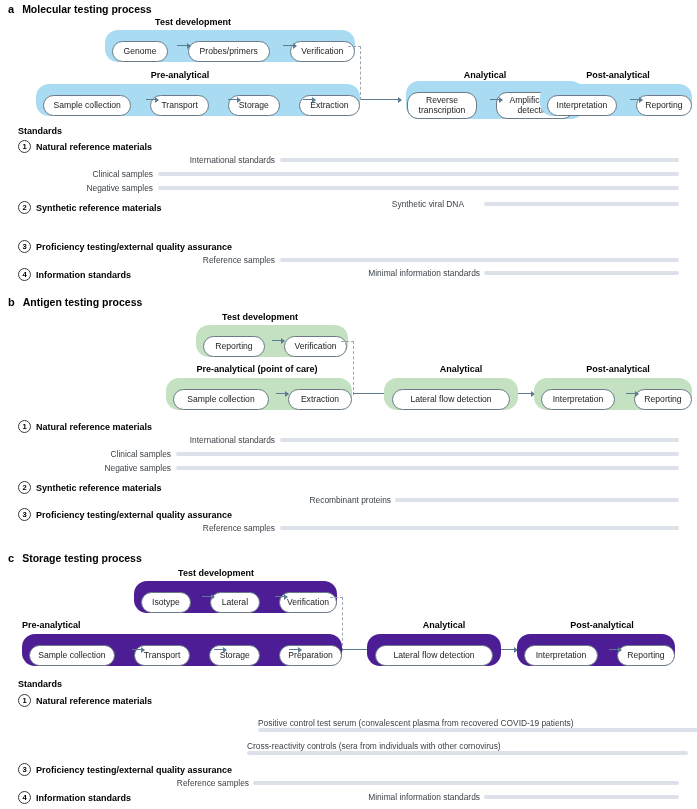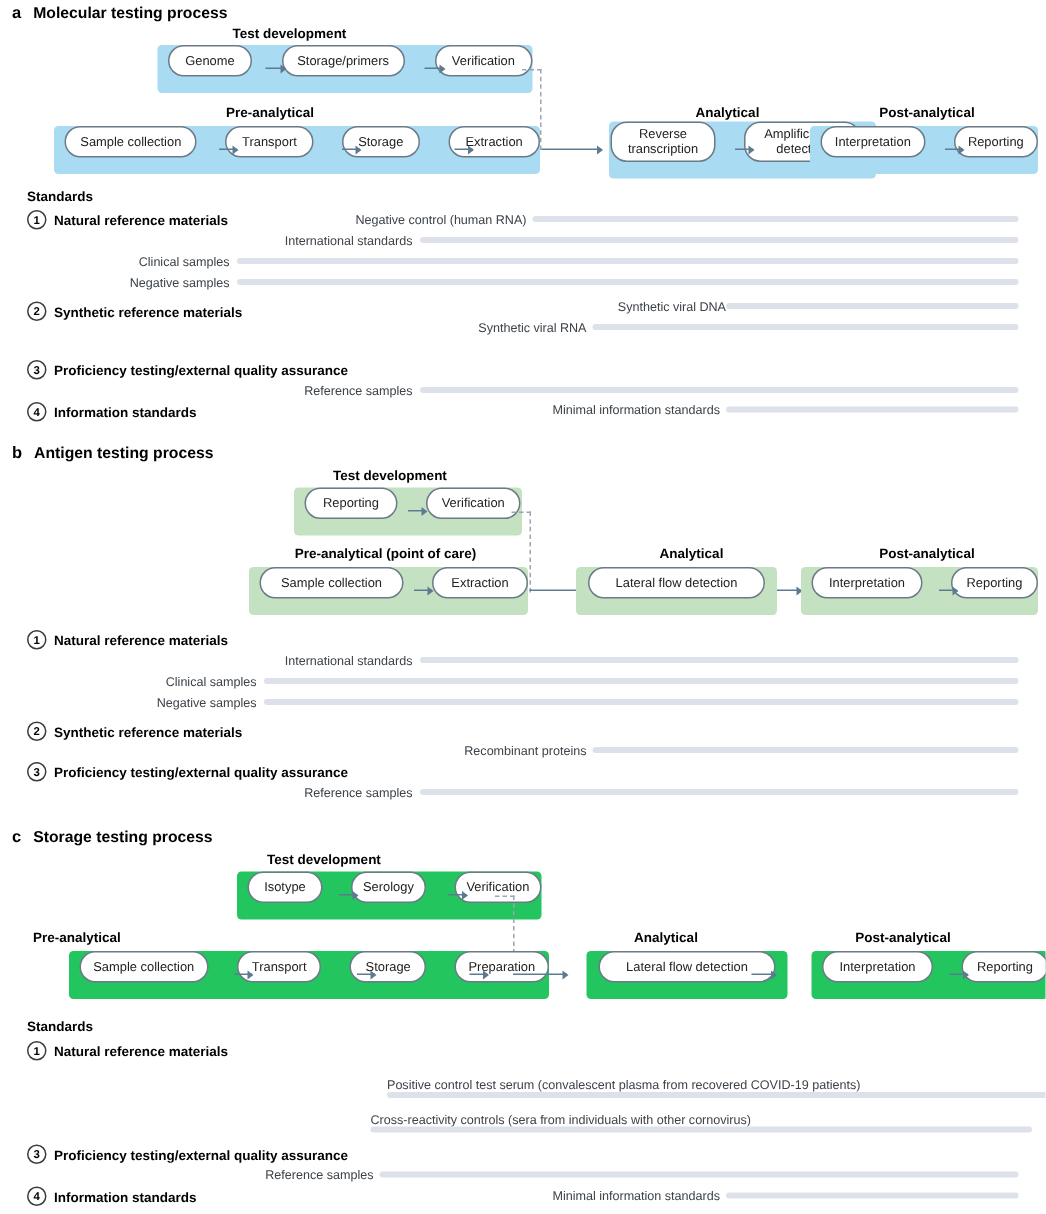--- a/index.html
+++ b/index.html
@@ -13,24 +13,24 @@
     position:relative;
     -webkit-font-smoothing:antialiased;
   }
   .figure{position:relative;width:697px;height:809px;}
 
   
   .panel{position:absolute;left:0;width:697px;}
   .panel-head{position:absolute;left:8px;top:0;display:flex;align-items:baseline;gap:8px;}
   .panel-letter{font-weight:bold;font-size:11px;color:#000;letter-spacing:0;}
   .panel-title{font-weight:bold;font-size:10.5px;color:#000;}
-  .group{position:absolute;border-radius:3px;box-sizing:border-box;display:flex;align-items:flex-start;}
+  .group{position:absolute;border-radius:13px;box-sizing:border-box;display:flex;align-items:flex-end;}
   .group.blue{background:#a9dcf2;}
   .group.green{background:#c4e2c1;}
-  .group.yellow{background:#22c55e;margin-left:24px;}
+  .group.yellow{background:#4c1d95;}
   .group-label{position:absolute;font-weight:bold;font-size:9px;color:#000;white-space:nowrap;text-align:center;}
 
   .node{
     background:#ffffff;border:1px solid #6b7a86;border-radius:11px;
     font-size:8.6px;color:#222;line-height:1.12;
     display:flex;align-items:center;justify-content:center;text-align:center;
     box-sizing:border-box;white-space:nowrap;
     padding:0 5px;height:21px;
   }
   .node.two-line{height:27px;white-space:normal;line-height:1.15;}
@@ -74,21 +74,21 @@
   <div class="panel" style="top:0;height:290px;">
     <div class="panel-head" style="top:3px;">
       <span class="panel-letter">a</span>
       <span class="panel-title">Molecular testing process</span>
     </div>
 
     <div class="group-label" style="left:113px;top:17px;width:160px;">Test development</div>
     <div class="group blue" style="left:105px;top:30px;width:250px;height:32px;">
       <div class="node" style="margin-left:7px;width:58px;">Genome</div>
       <div class="conn" style="left:72px;top:15px;width:13px;"></div>
-      <div class="node" style="margin-left:20px;width:85px;">Storage/primers</div>
+      <div class="node" style="margin-left:20px;width:85px;">Probes/primers</div>
       <div class="conn" style="left:178px;top:15px;width:13px;"></div>
       <div class="node" style="margin-left:20px;width:68px;">Verification</div>
     </div>
 
     <div class="dashed-h" style="left:348px;top:46px;width:13px;"></div>
     <div class="dashed" style="left:360px;top:46px;height:54px;"></div>
 
     <div class="group-label" style="left:100px;top:70px;width:160px;">Pre-analytical</div>
     <div class="group blue" style="left:36px;top:84px;width:324px;height:32px;">
       <div class="node" style="margin-left:7px;width:96px;">Sample collection</div>
@@ -115,48 +115,40 @@
       <div class="conn" style="left:90px;top:15px;width:12px;"></div>
       <div class="node" style="margin-left:19px;width:61px;">Reporting</div>
     </div>
 
     <div class="std-heading" style="top:126px;">Standards</div>
 
     <div class="std-item" style="top:140px;">
       <span class="num-circle">1</span>
       <span class="std-name">Natural reference materials</span>
     </div>
-    <div class="bar-row" style="left:0;top:140px;width:688px;">
-      <span class="bar-label" style="right:337px;">Negative control (human RNA)</span>
-      <span class="bar" style="left:355px;right:9px;"></span>
-    </div>
     <div class="bar-row" style="left:0;top:154px;width:688px;">
       <span class="bar-label" style="right:413px;">International standards</span>
       <span class="bar" style="left:280px;right:9px;"></span>
     </div>
     <div class="bar-row" style="left:0;top:168px;width:688px;">
       <span class="bar-label" style="right:535px;">Clinical samples</span>
       <span class="bar" style="left:158px;right:9px;"></span>
     </div>
     <div class="bar-row" style="left:0;top:182px;width:688px;">
       <span class="bar-label" style="right:535px;">Negative samples</span>
       <span class="bar" style="left:158px;right:9px;"></span>
     </div>
 
     <div class="std-item" style="top:201px;">
       <span class="num-circle">2</span>
       <span class="std-name">Synthetic reference materials</span>
     </div>
     <div class="bar-row" style="left:0;top:198px;width:688px;">
-      <span class="bar-label" style="right:204px;">Synthetic viral DNA</span>
+      <span class="bar-label" style="right:224px;">Synthetic viral DNA</span>
       <span class="bar" style="left:484px;right:9px;"></span>
-    </div>
-    <div class="bar-row" style="left:0;top:212px;width:688px;">
-      <span class="bar-label" style="right:297px;">Synthetic viral RNA</span>
-      <span class="bar" style="left:395px;right:9px;"></span>
     </div>
 
     <div class="std-item" style="top:240px;">
       <span class="num-circle">3</span>
       <span class="std-name">Proficiency testing/external quality assurance</span>
     </div>
     <div class="bar-row" style="left:0;top:254px;width:688px;">
       <span class="bar-label" style="right:413px;">Reference samples</span>
       <span class="bar" style="left:280px;right:9px;"></span>
     </div>
@@ -246,21 +238,21 @@
   <div class="panel" style="top:548px;height:261px;">
     <div class="panel-head" style="top:4px;">
       <span class="panel-letter">c</span>
       <span class="panel-title">Storage testing process</span>
     </div>
 
     <div class="group-label" style="left:136px;top:20px;width:160px;">Test development</div>
     <div class="group yellow" style="left:134px;top:33px;width:203px;height:32px;">
       <div class="node" style="margin-left:7px;width:54px;">Isotype</div>
       <div class="conn" style="left:68px;top:15px;width:12px;"></div>
-      <div class="node" style="margin-left:19px;width:54px;">Serology</div>
+      <div class="node" style="margin-left:19px;width:54px;">Lateral</div>
       <div class="conn" style="left:141px;top:15px;width:12px;"></div>
       <div class="node" style="margin-left:19px;width:63px;">Verification</div>
     </div>
     <div class="dashed-h" style="left:330px;top:49px;width:13px;"></div>
     <div class="dashed" style="left:342px;top:49px;height:54px;"></div>
 
     <div class="group-label" style="left:-8px;top:72px;width:160px;text-align:left;padding-left:30px;">Pre-analytical</div>
     <div class="group yellow" style="left:22px;top:86px;width:320px;height:32px;">
       <div class="node" style="margin-left:7px;width:96px;">Sample collection</div>
       <div class="conn" style="left:110px;top:15px;width:12px;"></div>

